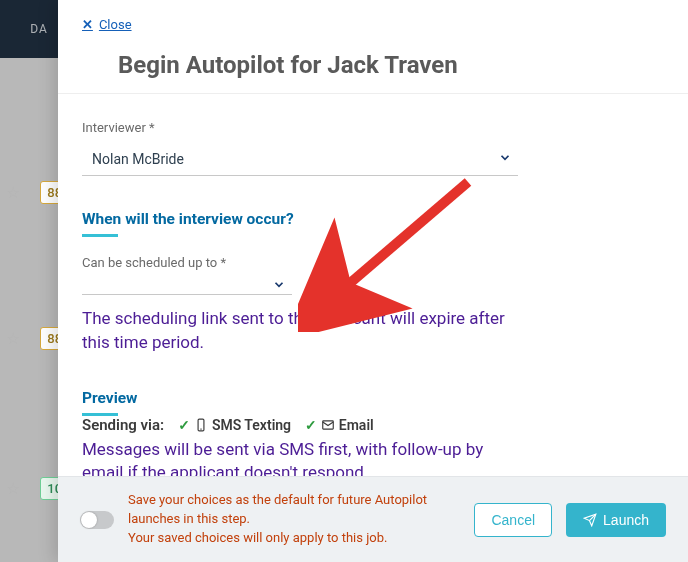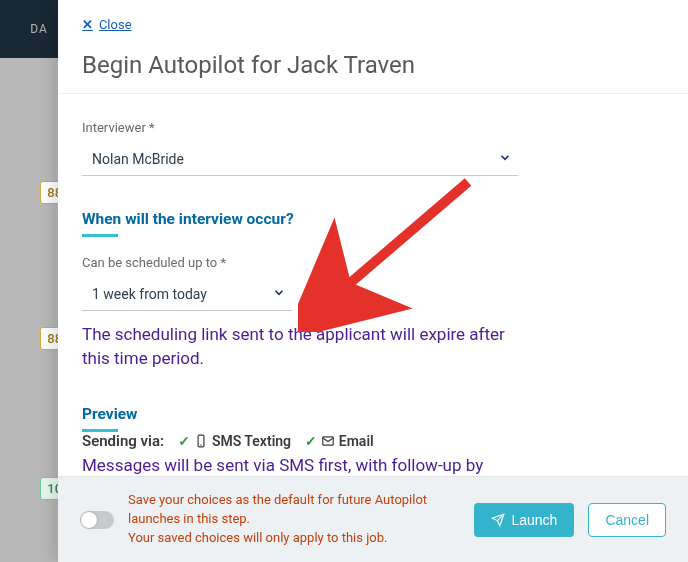--- a/index.html
+++ b/index.html
@@ -13,21 +13,21 @@
   .mask-full-top { position:absolute; left:0; top:0; width:58px; height:58px; background: rgba(0,0,0,0.28); }
   .bg-row { position:absolute; left:0; height:48px; display:flex; align-items:center; gap:20px; padding-left:6px; }
   .star { color:#b5b5b5; font-size:16px; }
   .badge { border:1px solid; border-radius:3px; padding:3px 6px; font-size:13px; font-weight:500; }
 
   
   .modal { position:absolute; left:58px; top:0; right:0; bottom:0; background:#fff; box-shadow:-4px 0 16px rgba(0,0,0,0.15); display:flex; flex-direction:column; }
   .modal-head { padding:14px 24px 8px 24px; }
   .close-link { color:#1560b8; font-size:13px; text-decoration:underline; cursor:pointer; display:inline-flex; align-items:center; gap:6px; }
   .close-x { font-weight:bold; text-decoration:none; }
-  .modal-title { font-size:24px; color:#5a5a5a; font-weight:400; margin-top:18px; }
+  .modal-title { font-size:24px; color:#5a5a5a; font-weight:700; margin-top:18px;margin-left:36px; }
   .divider { height:1px; background:#eee; margin:14px -24px 0 -24px; }
 
   .modal-body { flex:1; overflow:auto; padding:0 0 16px 0; position:relative; }
   .form-inner { padding:18px 60px 0 24px; max-width:520px; }
 
   .field-label { font-size:13px; color:#6a6a6a; margin-bottom:8px; display:block; }
 
   .select { position:relative; border-bottom:1px solid #c8c8c8; padding:8px 20px 8px 10px; font-size:14px; color:#2f4050; cursor:pointer; }
   .select .chev { position:absolute; right:6px; top:50%; transform:translateY(-50%); color:#1a3a6e; }
   .select.narrow { width:210px; }
@@ -101,21 +101,20 @@
           <svg class="icon" viewBox="0 0 24 24" fill="none" stroke="currentColor" stroke-width="3">
                 <polyline points="6 9 12 15 18 9"></polyline>
               </svg>
         </span>
       </div>
 
       <div class="section-title uline">When will the interview occur?</div>
 
       <label class="field-label" style="margin-top:18px;">Can be scheduled up to *</label>
       <div class="select narrow">
-        <span>1 week from today</span>
         <span class="chev">
           <svg class="icon" viewBox="0 0 24 24" fill="none" stroke="currentColor" stroke-width="3">
                 <polyline points="6 9 12 15 18 9"></polyline>
               </svg>
         </span>
       </div>
 
       <p class="helper">The scheduling link sent to the applicant will expire after this time period.</p>
 
       <div class="section-title uline">Preview</div>
@@ -155,26 +154,26 @@
   </div>
 
   <div class="modal-foot">
     <div class="toggle">
           <div class="knob"></div>
         </div>
     <div class="save-txt">
       <span>Save your choices as the default for future Autopilot launches in this step.</span><br>
       <span>Your saved choices will only apply to this job.</span>
     </div>
+    <button class="btn btn-outline">
+          <span>Cancel</span>
+        </button>
     <button class="btn btn-primary">
       <svg class="icon" viewBox="0 0 24 24" fill="none" stroke="currentColor" stroke-width="2">
             <path d="M22 2 L11 13"></path>
             <path d="M22 2 L15 22 L11 13 L2 9 Z"></path>
           </svg>
       <span>Launch</span>
     </button>
-    <button class="btn btn-outline">
-          <span>Cancel</span>
-        </button>
   </div>
 </div>
 
 </div>
 
 </body></html>

